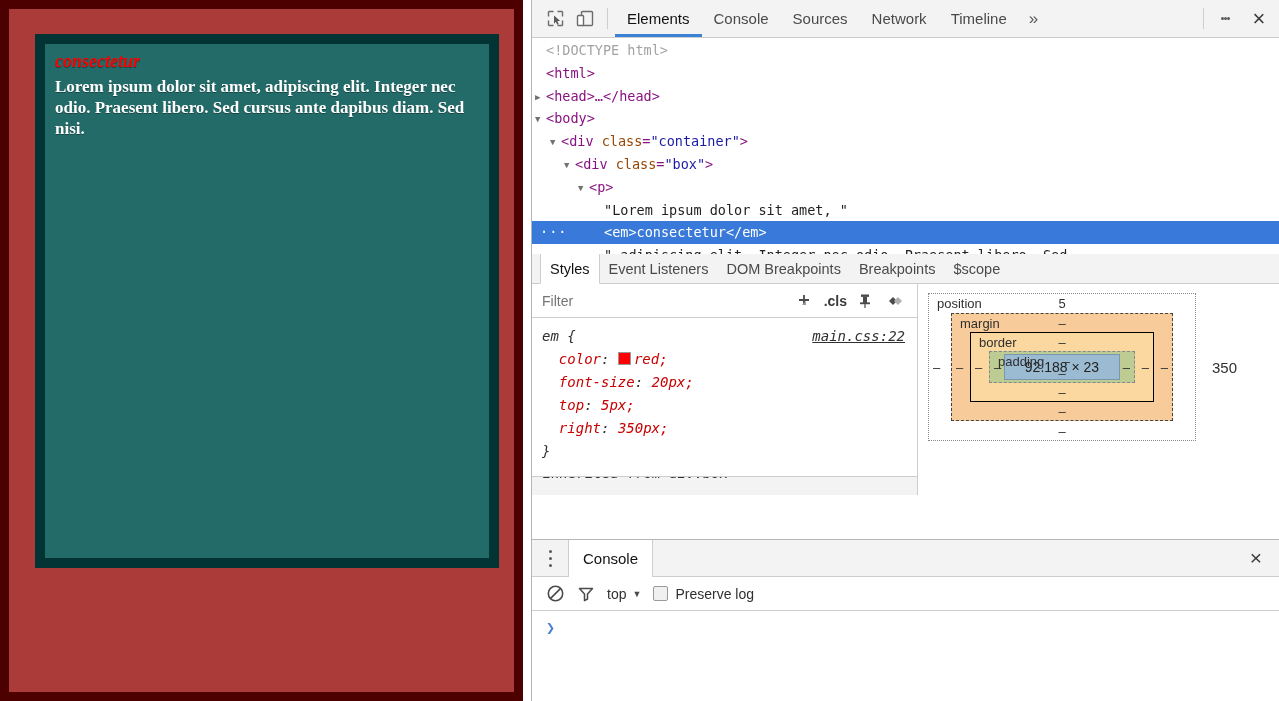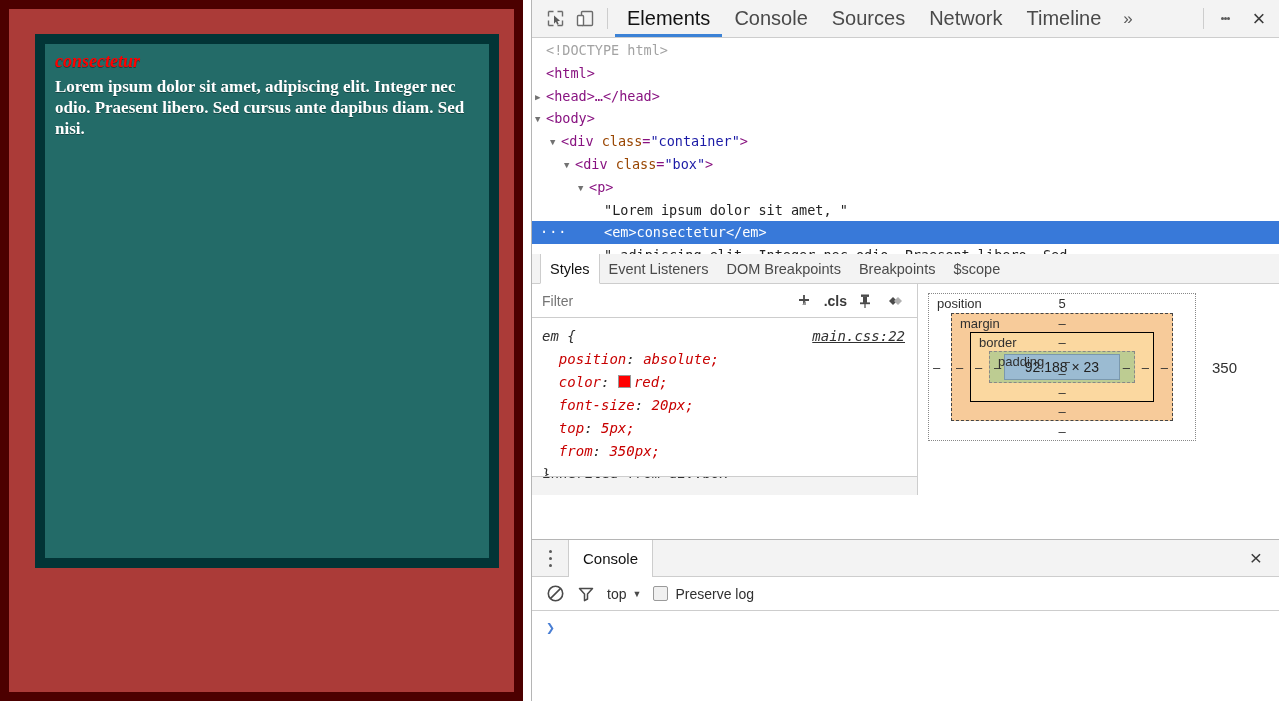--- a/index.html
+++ b/index.html
@@ -85,21 +85,21 @@
     cursor: pointer;
   }
   .tb-icon:first-child { margin-left: 8px; }
   .tb-sep {
     width: 1px; background: #cdcdcd; margin: 8px 7px;
   }
   .dt-tabs { display: flex; align-items: stretch; }
   .dt-tab {
     display: flex; align-items: center;
     padding: 0 12px;
-    font-size: 20px;
+    font-size: 15px;
     color: #4a4a4a;
     cursor: pointer;
     white-space: nowrap;
   }
   .dt-tab.active {
     color: #111;
     box-shadow: inset 0 -3px 0 #3b82d6;
   }
   .dt-more {
     display: flex; align-items: center; padding: 0 10px;
@@ -475,25 +475,24 @@
                 <path d="M6 8l4-4 4 4-4 4z" fill="#4a4a4a"></path>
                 <path d="M11 8l4-4 4 4-4 4z" fill="#b0b0b0"></path>
               </svg>
             </span>
           </div>
         </div>
 
         <div id="css-rule">
           <div class="decl">em {</div>
           <a class="src-link">main.css:22</a>
-          <div class="decl">  <span class="prop">position</span><span class="pval">: </span><span class="prop">absolute;</span></div>
           <div class="decl">  <span class="prop">color</span><span class="pval">: </span><span class="swatch"></span><span class="prop">red;</span></div>
           <div class="decl">  <span class="prop">font-size</span><span class="pval">: </span><span class="prop">20px;</span></div>
           <div class="decl">  <span class="prop">top</span><span class="pval">: </span><span class="prop">5px;</span></div>
-          <div class="decl">  <span class="prop">from</span><span class="pval">: </span><span class="prop">350px;</span></div>
+          <div class="decl">  <span class="prop">right</span><span class="pval">: </span><span class="prop">350px;</span></div>
           <div class="decl">}</div>
         </div>
 
         <div id="rule-faint">
           <span>inherited from div.box</span>
         </div>
       </div>
 
       <div id="styles-right">
         <div id="bm-wrap">

